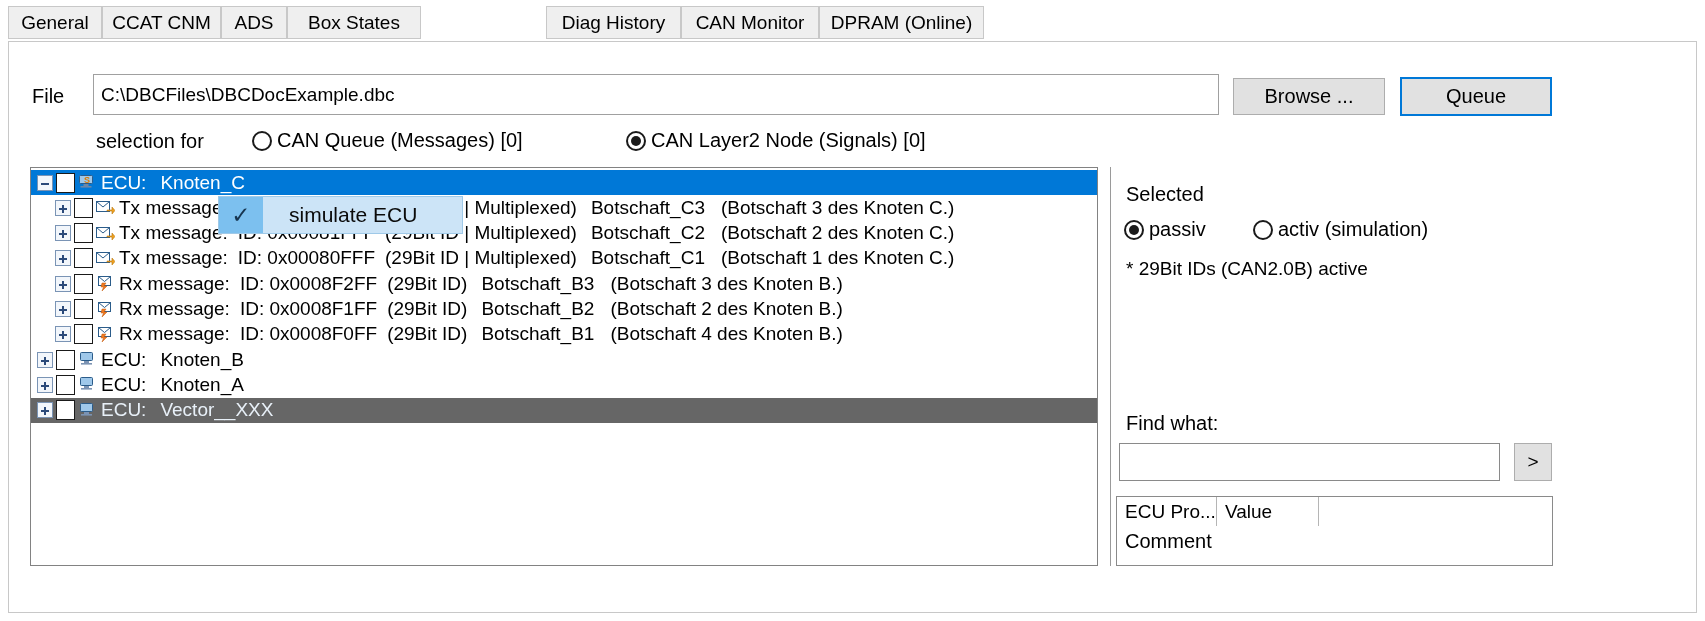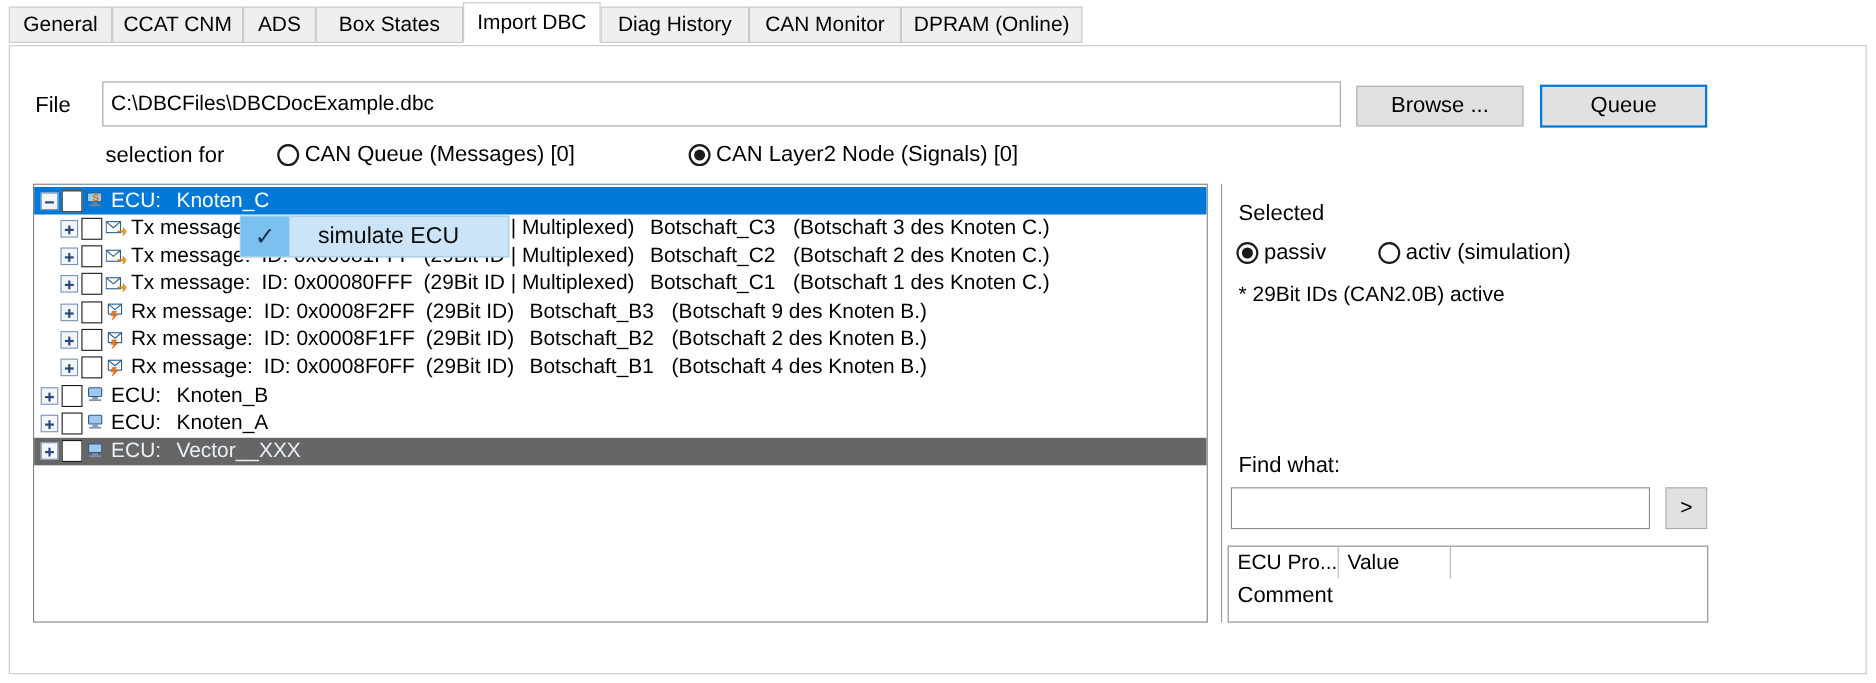--- a/index.html
+++ b/index.html
@@ -102,21 +102,20 @@
 </style>
 </head>
 <body>
 
 <div class="tabstrip">
   <div class="tabline"></div>
 <div class="tab" style="left: 8px; width: 94px;">General</div>
     <div class="tab" style="left: 102px; width: 119px;">CCAT CNM</div>
     <div class="tab" style="left: 221px; width: 66px;">ADS</div>
     <div class="tab" style="left: 287px; width: 134px;">Box States</div>
-    <div class="tab active" style="left: 421px; width: 125px;">Import DBC</div>
     <div class="tab" style="left: 546px; width: 135px;">Diag History</div>
     <div class="tab" style="left: 681px; width: 138px;">CAN Monitor</div>
     <div class="tab" style="left: 819px; width: 165px;">DPRAM (Online)</div>
   </div>
 
 <div class="panel"></div>
 
 <div class="file-label">File</div>
 <input class="file-input" value="C:\DBCFiles\DBCDocExample.dbc" style="">
 <div class="btn browse">Browse ...</div>
@@ -207,21 +206,21 @@
         <svg width="19" height="16" viewBox="0 0 19 16">
           <rect x="2.5" y="1.5" width="12" height="9" fill="#ffffff" stroke="#2b5c8a"></rect>
           <path d="M2.5 1.5 L8.5 6.5 L14.5 1.5" fill="none" stroke="#2b5c8a"></path>
           <path d="M6 8 l4 0 l-2 3 l3 0 l-5 5 l1.5 -4 l-2.5 0 z" fill="#f07a20" stroke="#c05a10" stroke-width="0.5"></path>
         </svg>
       </span>
       <span class="tx1">Rx message:</span>
       <span class="col-id">ID: 0x0008F2FF</span>
       <span class="col-kind">(29Bit ID)</span>
       <span class="col-name">Botschaft_B3</span>
-      <span class="col-desc">(Botschaft 9 des Knoten B.)</span>
+      <span class="col-desc">(Botschaft 3 des Knoten B.)</span>
     </div>
     <div class="trow" style="top: 128.5px;">
       <span class="ind2"></span>
       <span class="expander plus"></span>
       <span class="chk"></span>
       <span class="ticon">
         <svg width="19" height="16" viewBox="0 0 19 16">
           <rect x="2.5" y="1.5" width="12" height="9" fill="#ffffff" stroke="#2b5c8a"></rect>
           <path d="M2.5 1.5 L8.5 6.5 L14.5 1.5" fill="none" stroke="#2b5c8a"></path>
           <path d="M6 8 l4 0 l-2 3 l3 0 l-5 5 l1.5 -4 l-2.5 0 z" fill="#f07a20" stroke="#c05a10" stroke-width="0.5"></path>

